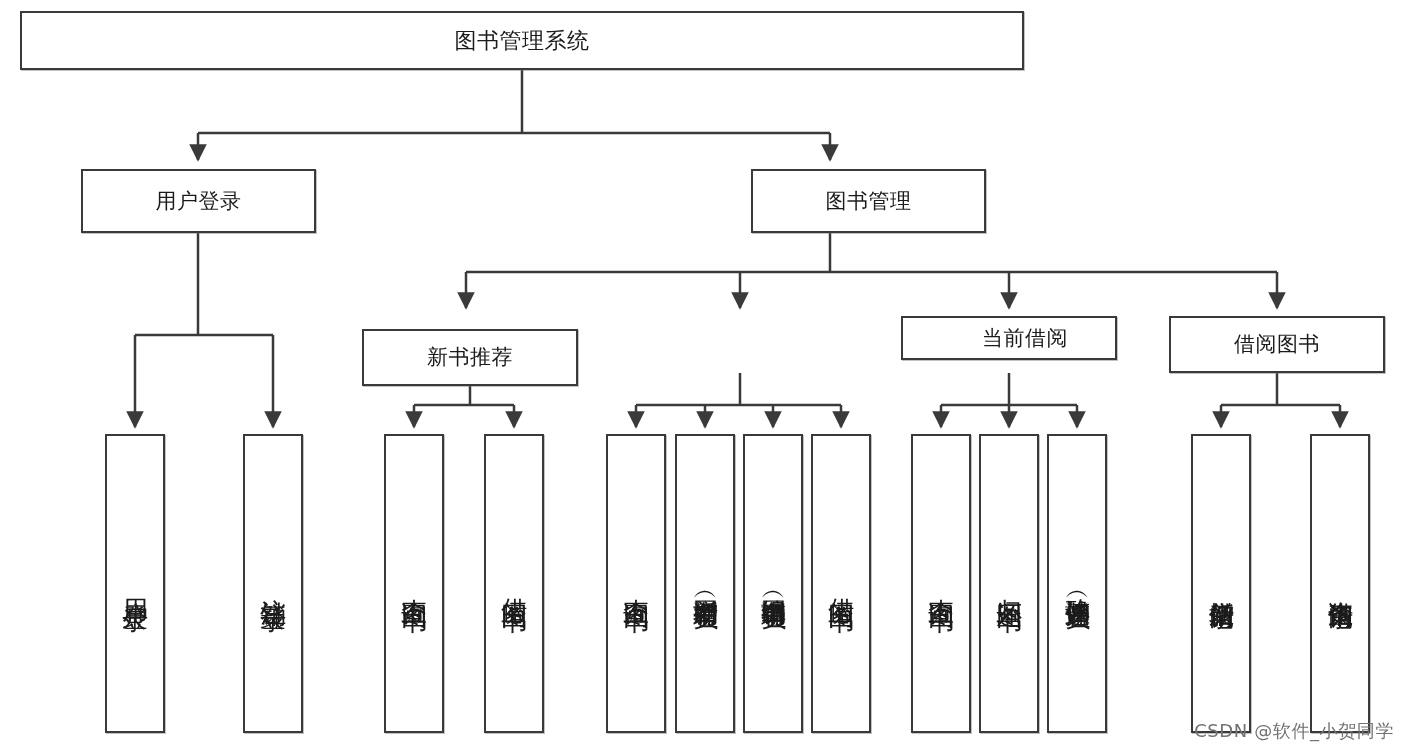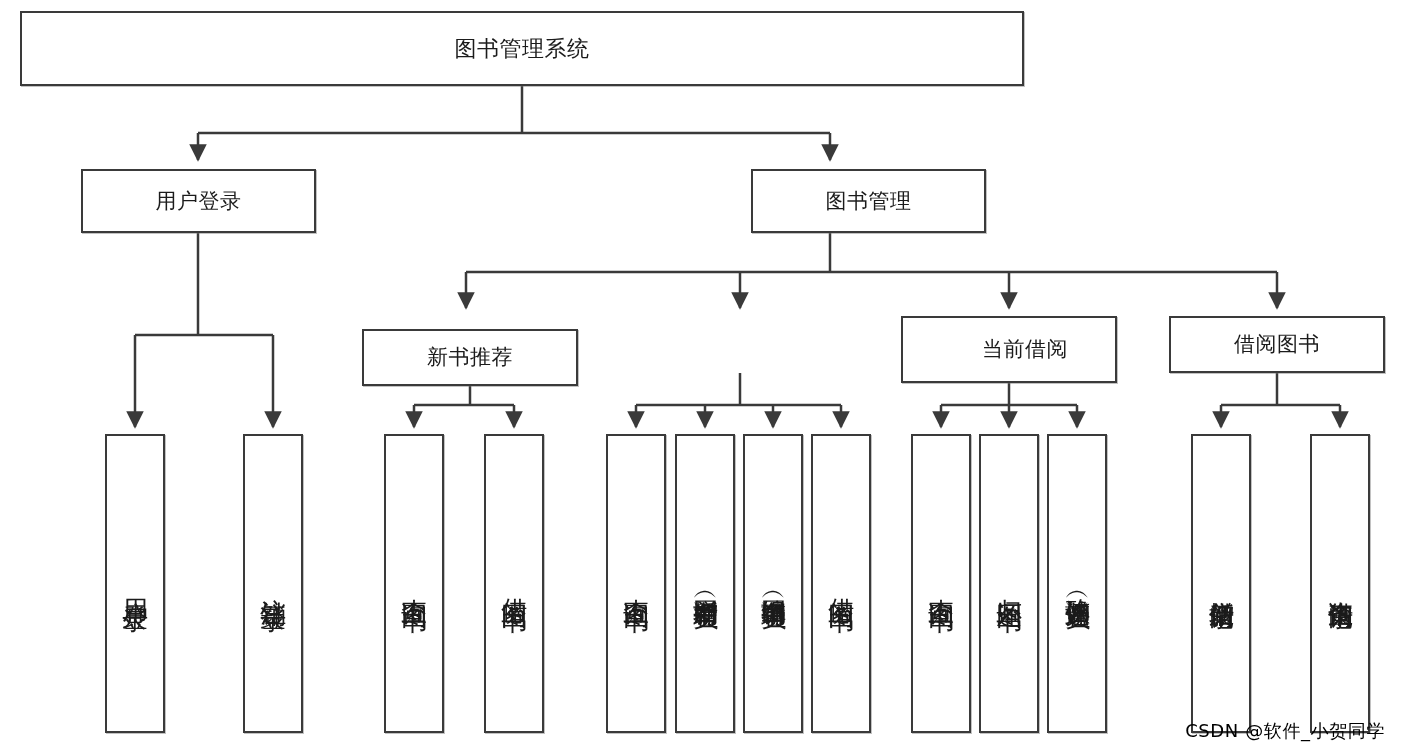--- a/index.html
+++ b/index.html
@@ -55,24 +55,24 @@
     white-space:nowrap;
     max-height:270px;
   }
   .node.leaf.long .lbl{
     font-size:25px;
     letter-spacing:1px;
     max-height:282px;
   }
   .watermark{
     position:absolute;
-    right:20px;
+    right:11px;
     bottom:4px;
     font-size:18px;
-    color:#000000;
+    color:#737373;
     letter-spacing:.6px;
     white-space:nowrap;
   }
 </style>
 </head>
 <body>
 
 <div id="canvas">
 
   <svg id="wires" viewBox="0 0 1405 747" xmlns="http://www.w3.org/2000/svg">
@@ -118,35 +118,35 @@
       <path d="M 1009 405 L 1009 427" marker-end="url(#arrow)"></path>
       <path d="M 1077 405 L 1077 427" marker-end="url(#arrow)"></path>
 
       <path d="M 1277 373 L 1277 405"></path>
       <path d="M 1221 405 L 1340 405"></path>
       <path d="M 1221 405 L 1221 427" marker-end="url(#arrow)"></path>
       <path d="M 1340 405 L 1340 427" marker-end="url(#arrow)"></path>
     </g>
   </svg>
 
-  <div class="node root" style="left:20px;top:11px;width:1004px;height:75px;">
+  <div class="node root" style="left:20px;top:11px;width:1004px;height:59px;">
     <span class="lbl">图书管理系统</span>
   </div>
 
   <div class="node lvl2" style="left:81px;top:169px;width:235px;height:64px;">
     <span class="lbl">用户登录</span>
   </div>
   <div class="node lvl2" style="left:751px;top:169px;width:235px;height:64px;">
     <span class="lbl">图书管理</span>
   </div>
 
   <div class="node lvl3" style="left:362px;top:316px;width:216px;height:57px;margin-top:13px;">
     <span class="lbl">新书推荐</span>
   </div>
-  <div class="node lvl3" style="left:901px;top:316px;width:216px;height:67px;padding-left:32px;">
+  <div class="node lvl3" style="left:901px;top:316px;width:216px;height:44px;padding-left:32px;">
     <span class="lbl">当前借阅</span>
   </div>
   <div class="node lvl3" style="left:1169px;top:316px;width:216px;height:57px;">
     <span class="lbl">借阅图书</span>
   </div>
 
   <div class="node leaf" style="left:105px;top:434px;width:60px;height:299px;">
     <span class="lbl">用户登录</span>
   </div>
   <div class="node leaf" style="left:243px;top:434px;width:60px;height:299px;">

